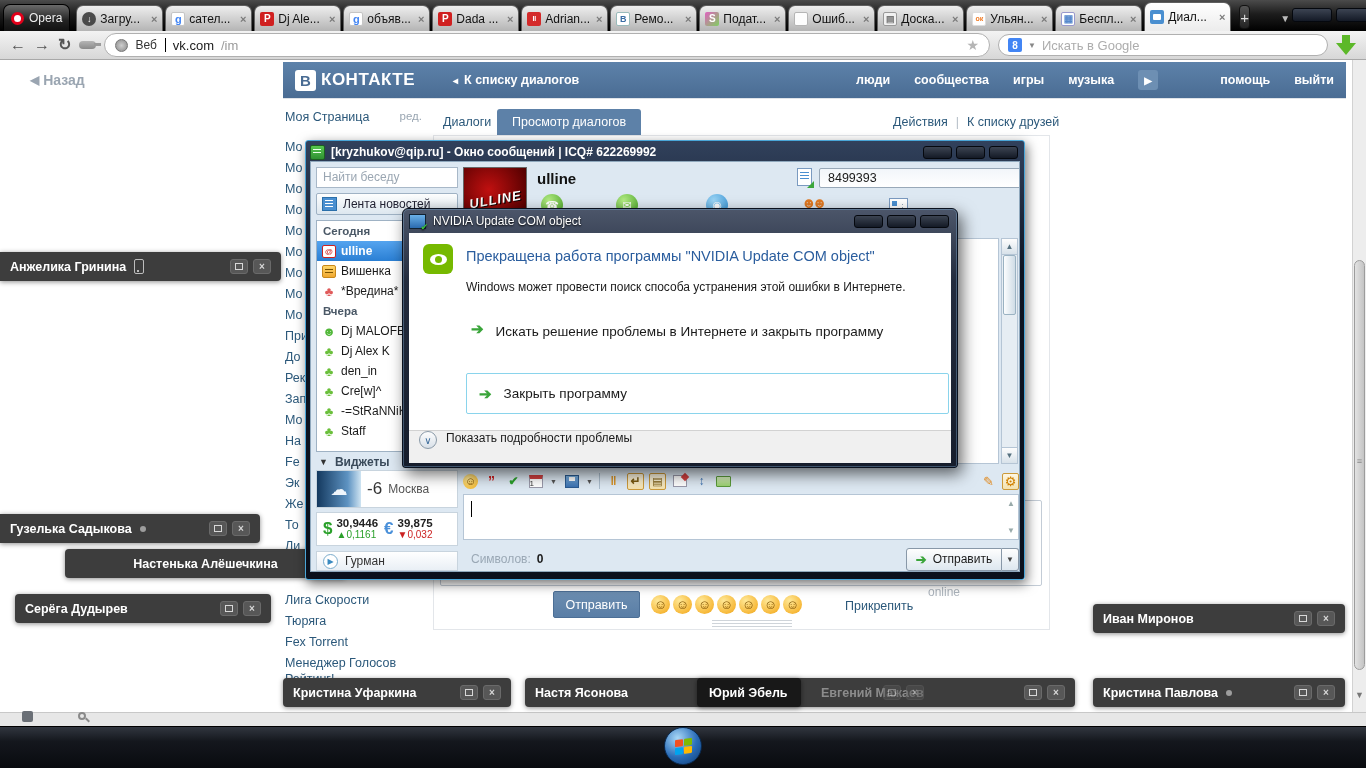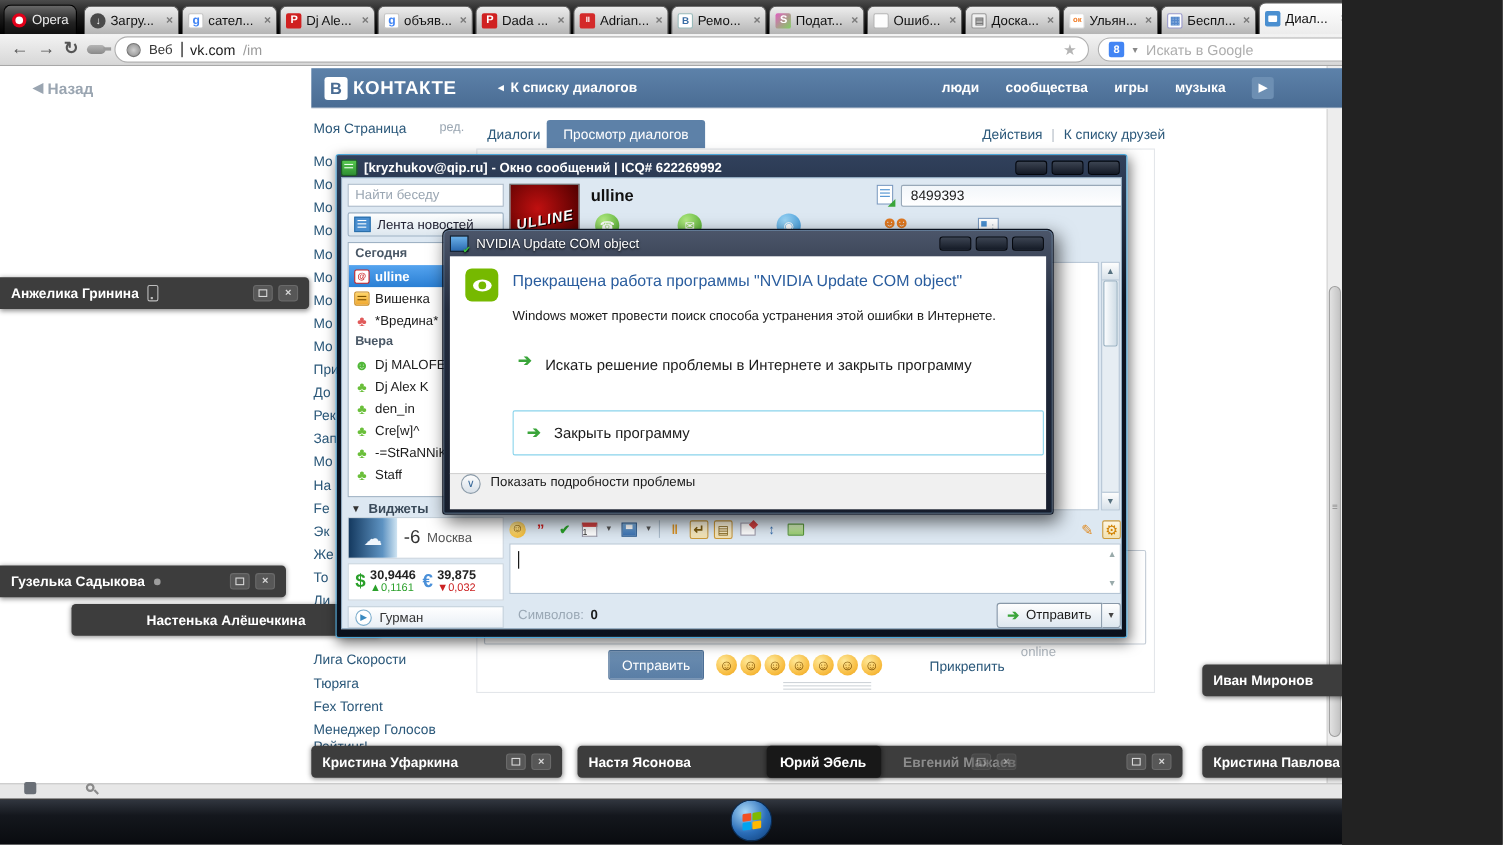--- a/index.html
+++ b/index.html
@@ -1,16 +1,16 @@
 <!DOCTYPE html>
 <html><head>
 <meta charset="utf-8">
 <style>
   html,body{margin:0;padding:0;background:#222;}
-  .screen{position:relative;width:1220px;height:768px;overflow:hidden;
+  .screen{position:relative;width:1366px;height:768px;overflow:hidden;
     font-family:"Liberation Sans",sans-serif;background:#fff;}
 
   
   .tabbar{position:absolute;top:0;left:0;width:1366px;height:31px;
     background:linear-gradient(#4b4b4b,#1d1d1d 45%,#000);display:flex;align-items:flex-end;}
   .opera-btn{width:70px;height:27px;margin:0 6px 0 3px;border-radius:7px 7px 0 0;
     background:linear-gradient(#6a6a6a,#222 60%,#111);border:1px solid #000;border-bottom:none;
     display:flex;align-items:center;gap:5px;padding:0 7px;box-sizing:border-box;}
   .opera-o{width:13px;height:13px;border-radius:50%;border:3px solid #e2001a;background:#fff;box-sizing:border-box;flex:none;}
   .opera-lbl{color:#eee;font-size:12px;}
@@ -545,20 +545,27 @@
     <span>Гузелька Садыкова</span>
     <span class="pdot"></span>
     <span class="pbtns">
         <span class="pbtn min"></span>
         <span class="pbtn cls"></span>
       </span>
   </div>
   <div class="popup" style="left:65px;top:549px;width:281px;z-index:40;justify-content:center;">
     <span>Настенька Алёшечкина</span>
   </div>
+  <div class="popup" style="left:15px;top:594px;width:256px;">
+    <span>Серёга Дудырев</span>
+    <span class="pbtns">
+        <span class="pbtn min"></span>
+        <span class="pbtn cls"></span>
+      </span>
+  </div>
   <div class="popup" style="left:1093px;top:604px;width:252px;">
     <span>Иван Миронов</span>
     <span class="pbtns">
         <span class="pbtn min"></span>
         <span class="pbtn cls"></span>
       </span>
   </div>
   <div class="popup" style="left:1093px;top:678px;width:252px;">
     <span>Кристина Павлова</span>
     <span class="pdot"></span>

